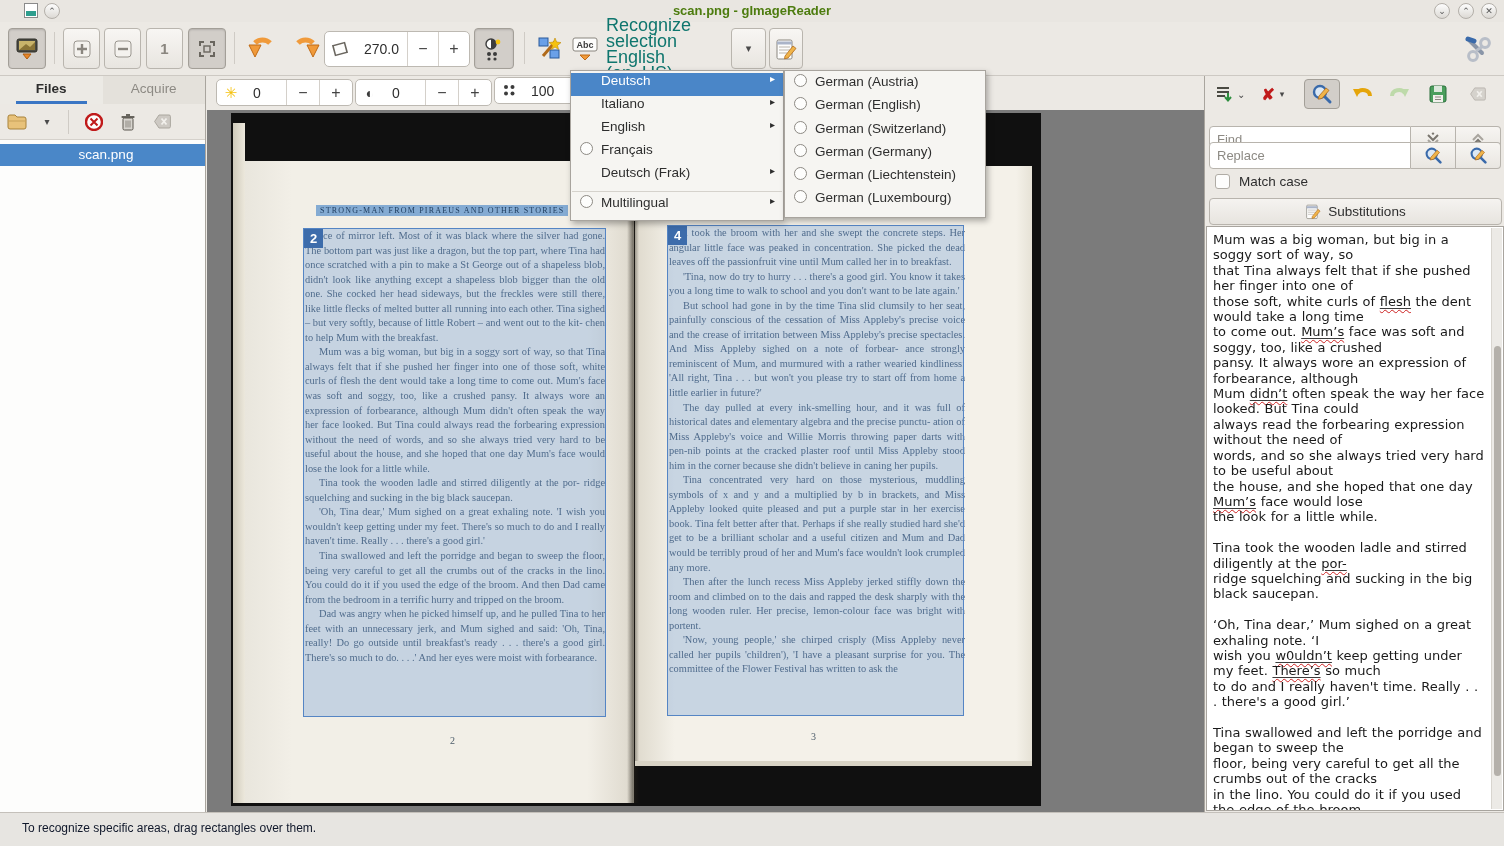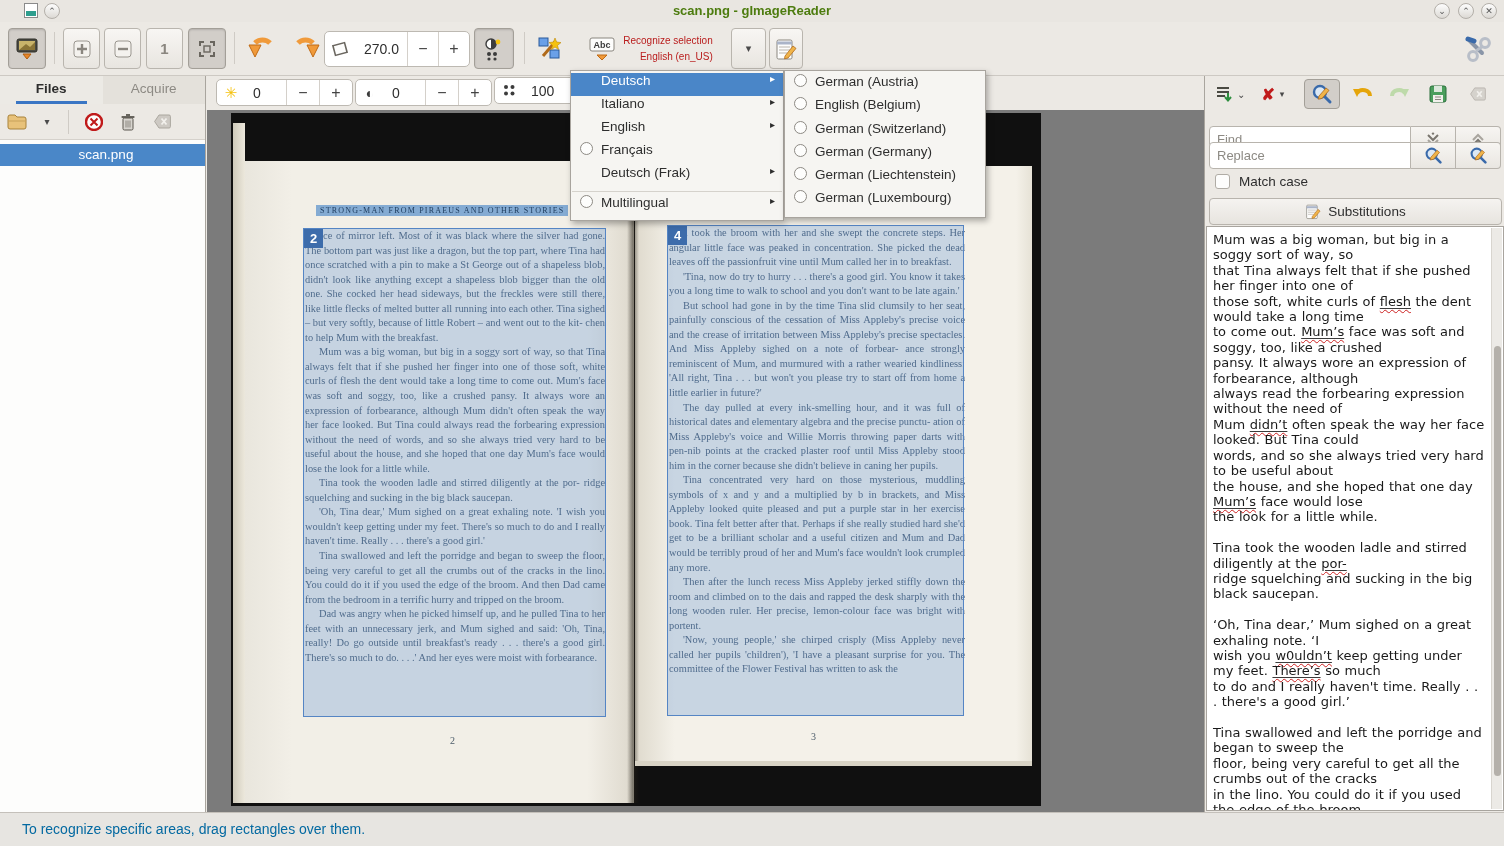--- a/index.html
+++ b/index.html
@@ -17,21 +17,21 @@
   .tbtn { position:absolute; top:6px; height:41px; border-radius:4px; display:flex; align-items:center; justify-content:center; }
   .tbtn.framed { background:linear-gradient(#f8f6f3,#e8e5e0); border:1px solid #b9b5ae; }
   .tbtn.pressed { background:#d2cec9; border:1px solid #a39f98; box-shadow:inset 0 1px 2px rgba(0,0,0,.15); }
   .vsep { position:absolute; top:10px; height:32px; width:1px; background:#cfcbc5; }
   .glyph { font-size:18px; color:#3c3c3c; }
   .spinbox { position:absolute; background:#fff; border:1px solid #bdb9b2; border-radius:5px; display:flex; align-items:center; }
   .spin-seg { height:100%; display:flex; align-items:center; justify-content:center; }
   .spin-div { width:1px; height:100%; background:#d4d0ca; }
   .spin-val { font-size:14px; color:#2e2e2e; padding:0 8px; }
   .spin-pm { width:33px; font-size:16px; color:#444; }
-  .recog-text { text-align:right; font-size:10px; color:#b91c1c; line-height:16px; }
+  .recog-text { text-align:left; font-size:18px; color:#0f766e; line-height:16px; }
 
   
   .left-panel { position:absolute; left:0; top:76px; width:206px; height:736px; background:#fdfdfc; border-right:1px solid #a9a59e; }
   .lp-tabs { position:absolute; left:0; top:0; width:100%; height:28px; background:#e4e1db; display:flex; }
   .lp-tab { flex:1; text-align:center; font-size:13.5px; line-height:26px; position:relative; }
   .lp-tab.active { font-weight:bold; color:#2e2e2e; background:#eceae5; }
   .lp-tab.active::after { content:""; position:absolute; left:16px; right:16px; bottom:0; height:3px; background:#3a76c4; }
   .lp-tab.inactive { color:#8d8a84; }
   .lp-toolbar { position:absolute; left:0; top:28px; width:100%; height:36px; background:#ece9e4; border-bottom:1px solid #d5d1cb; display:flex; align-items:center; }
   .lp-file { position:absolute; left:0; top:68px; width:100%; height:22px; background:#4a87c8; color:#fff; font-size:13.5px; line-height:22px; padding-left:7px;text-align:center; }
@@ -70,21 +70,21 @@
   .subst-btn { position:absolute; left:4px; top:122px; width:293px; height:27px; background:linear-gradient(#f5f3f0,#e7e4df); border:1px solid #b8b4ad; border-radius:4px; display:flex; align-items:center; justify-content:center; font-size:13.5px; color:#2e2e2e; }
   .out-text { position:absolute; left:1px; top:150px; width:298px; height:585px; background:#fff; border:1px solid #a8a49e; font-family:"DejaVu Sans", sans-serif; font-size:13px; line-height:15.4px; color:#1a1a1a; padding:5px 18px 0 6px; overflow:hidden; }
   .out-line { min-height:15.4px; word-spacing:0.5px; }
   .miss-outer { text-decoration:underline; text-decoration-color:#3c3c3c; text-decoration-thickness:1px; text-underline-offset:2px; }
   .miss-inner { text-decoration:underline wavy #cc2222; text-decoration-thickness:1px; text-underline-offset:3px; }
   .scrolltrack { position:absolute; right:2px; top:152px; width:11px; height:581px; background:#eceae6; border-left:1px solid #d8d5cf; }
   .scrollthumb { position:absolute; left:2px; top:118px; width:7px; height:430px; background:#b4b0aa; border-radius:4px; }
 
   
   .statusbar { position:absolute; left:0; top:812px; width:1504px; height:34px; background:#e7e5e1; border-top:1px solid #c4c0ba; }
-  .status-msg { position:absolute; left:22px; top:8px; font-size:14px; color:#0369a1; }
+  .status-msg { position:absolute; left:22px; top:8px; font-size:12px; color:#0f172a; }
 
   
   .menu { position:absolute; background:#f6f5f2; border:1px solid #a8a49e; box-shadow:2px 3px 6px rgba(0,0,0,.3); z-index:50; font-size:13.5px; }
   #lang-menu { left:570px; top:70px; width:214px; padding:2px 0; }
   #lang-submenu { left:784px; top:70px; width:202px; padding:3px 0; }
   .menu-item { height:23px; display:flex; align-items:flex-start; position:relative; padding-left:9px; color:#2e2e2e; }
   .menu-item.hl { background:#4a86c8; color:#fff; }
   .menu-radio { width:13px; height:13px; border:1px solid #8d8a84; border-radius:50%; background:#fdfdfc; margin-right:8px; flex:0 0 13px; }
   .menu-spacer { width:21px; flex:0 0 21px; }
   .menu-arrow { position:absolute; right:8px; font-size:10px; }
@@ -497,22 +497,22 @@
       </span>
     <span>Substitutions</span>
   </div>
 
   <div class="out-text" id="out-text">
       <div class="out-line">Mum was a big woman, but big in a soggy sort of way, so</div>
       <div class="out-line">that Tina always felt that if she pushed her finger into one of</div>
       <div class="out-line">those soft, white curls of <span class="miss-outer"><span class="miss-inner">flesh</span></span> the dent would take a long time</div>
       <div class="out-line">to come out. <span class="miss-outer"><span class="miss-inner">Mum’s</span></span> face was soft and soggy, too, like a crushed</div>
       <div class="out-line">pansy. It always wore an expression of forbearance, although</div>
+      <div class="out-line">Mum <span class="miss-outer"><span class="miss-inner">didn’t</span></span> often speak the way her face looked. But Tina could</div>
       <div class="out-line">always read the forbearing expression without the need of</div>
-      <div class="out-line">Mum <span class="miss-outer"><span class="miss-inner">didn’t</span></span> often speak the way her face looked. But Tina could</div>
       <div class="out-line">words, and so she always tried very hard to be useful about</div>
       <div class="out-line">the house, and she hoped that one day <span class="miss-outer"><span class="miss-inner">Mum’s</span></span> face would lose</div>
       <div class="out-line">the look for a little while.</div>
       <div class="out-line">&nbsp;</div>
       <div class="out-line">Tina took the wooden ladle and stirred diligently at the <span class="miss-outer"><span class="miss-inner">por-</span></span></div>
       <div class="out-line">ridge squelching and sucking in the big black saucepan.</div>
       <div class="out-line">&nbsp;</div>
       <div class="out-line">‘Oh, Tina dear,’ Mum sighed on a great exhaling note. ‘I</div>
       <div class="out-line">wish you <span class="miss-outer"><span class="miss-inner">w0uldn’t</span></span> keep getting under my feet. <span class="miss-outer"><span class="miss-inner">There’s</span></span> so much</div>
       <div class="out-line">to do and I really haven't time. Really . . . there's a good girl.’</div>
@@ -562,21 +562,21 @@
       <span class="menu-arrow">▸</span>
     </div>
   </div>
 <div class="menu" id="lang-submenu">
     <div class="menu-item" style="height: 23.3px;">
       <span class="menu-radio"></span>
       <span>German (Austria)</span>
     </div>
     <div class="menu-item" style="height: 23.3px;">
       <span class="menu-radio"></span>
-      <span>English (Belgium)</span>
+      <span>German (English)</span>
     </div>
     <div class="menu-item" style="height: 23.3px;">
       <span class="menu-radio"></span>
       <span>German (Switzerland)</span>
     </div>
     <div class="menu-item" style="height: 23.3px;">
       <span class="menu-radio"></span>
       <span>German (Germany)</span>
     </div>
     <div class="menu-item" style="height: 23.3px;">

